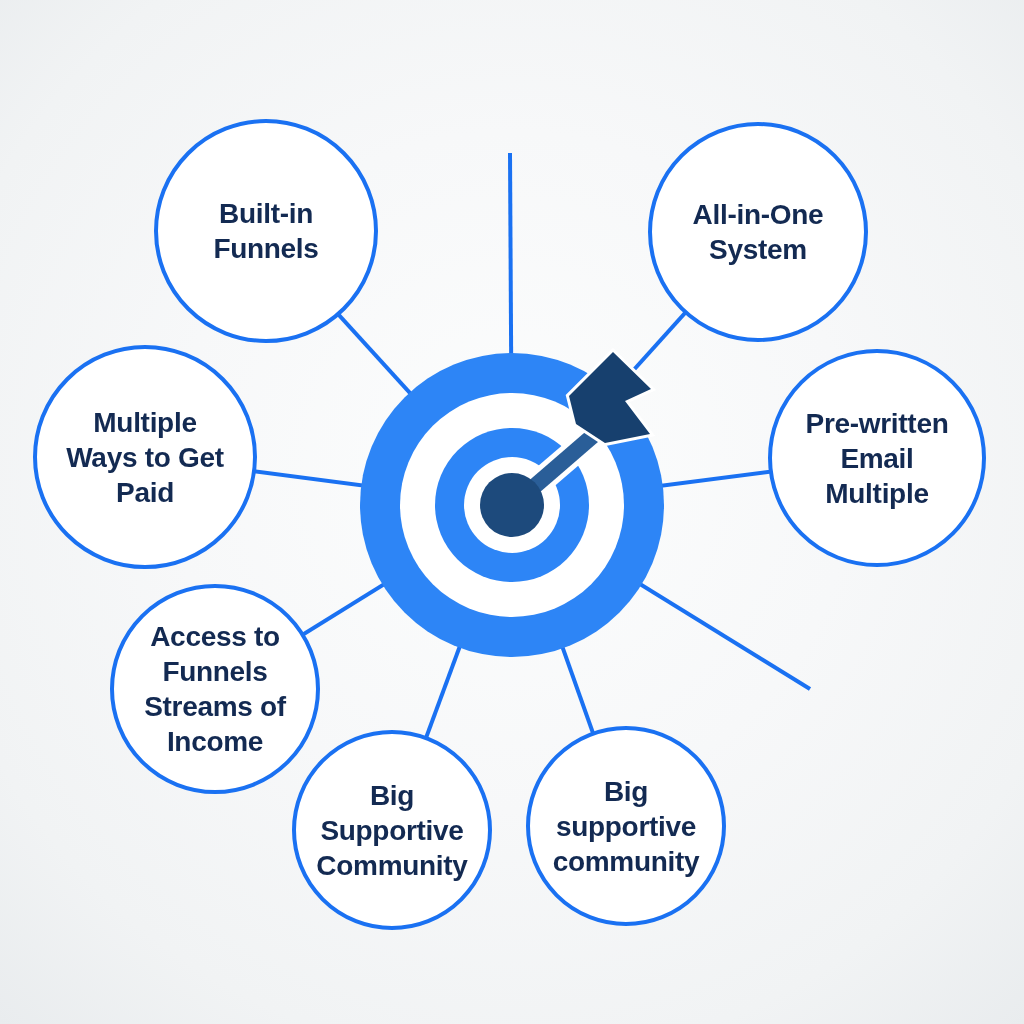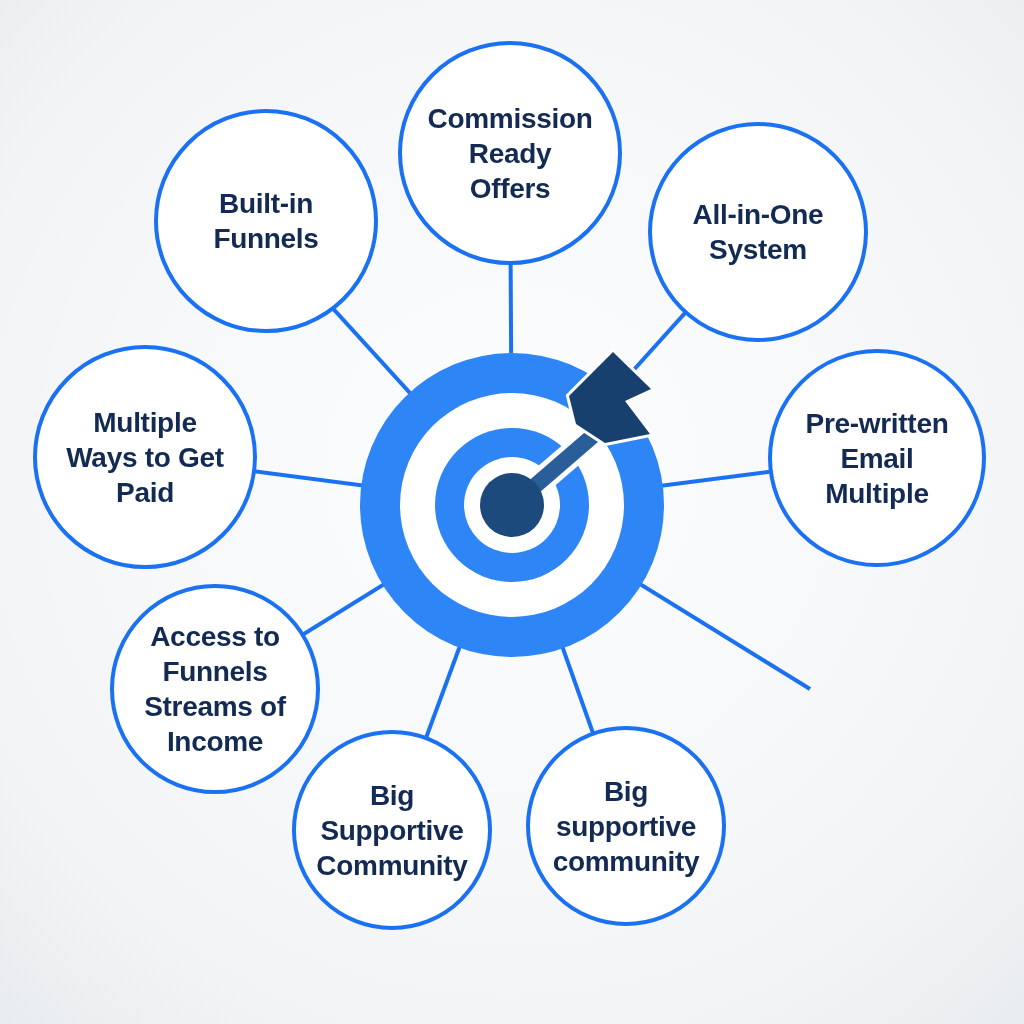--- a/index.html
+++ b/index.html
@@ -68,25 +68,20 @@
 
       <line x1="516" y1="502" x2="600" y2="430" stroke="#ffffff" stroke-width="26"></line>
       <line x1="514" y1="504" x2="602" y2="428" stroke="#2a5e98" stroke-width="16"></line>
 
       <circle cx="512" cy="505" r="32" fill="#1d4a7c"></circle>
 
       <polygon points="613,352 651,389 625,401 650,434 605,443 576,424 569,396" fill="#17406e" stroke="#ffffff" stroke-width="6" stroke-linejoin="miter" paint-order="stroke"></polygon>
     </g>
   </svg>
 
-  <div class="node" style="left:398px; top:41px; width:224px; height:224px;">
-    <span class="node-label">Commission
-Ready
-Offers</span>
-  </div>
 
   <div class="node" style="left:648px; top:122px; width:220px; height:220px;align-items:center;">
     <span class="node-label">All-in-One
 System</span>
   </div>
 
   <div class="node" style="left:768px; top:349px; width:218px; height:218px;">
     <span class="node-label">Pre-written
 Email
 Multiple</span>
@@ -111,18 +106,18 @@
 Streams of
 Income</span>
   </div>
 
   <div class="node" style="left:33px; top:345px; width:224px; height:224px;">
     <span class="node-label">Multiple
 Ways to Get
 Paid</span>
   </div>
 
-  <div class="node" style="left:154px; top:109px; width:224px; height:224px;">
+  <div class="node" style="left:154px; top:119px; width:224px; height:224px;">
     <span class="node-label">Built-in
 Funnels</span>
   </div>
 
 </div>
 
 </body></html>

